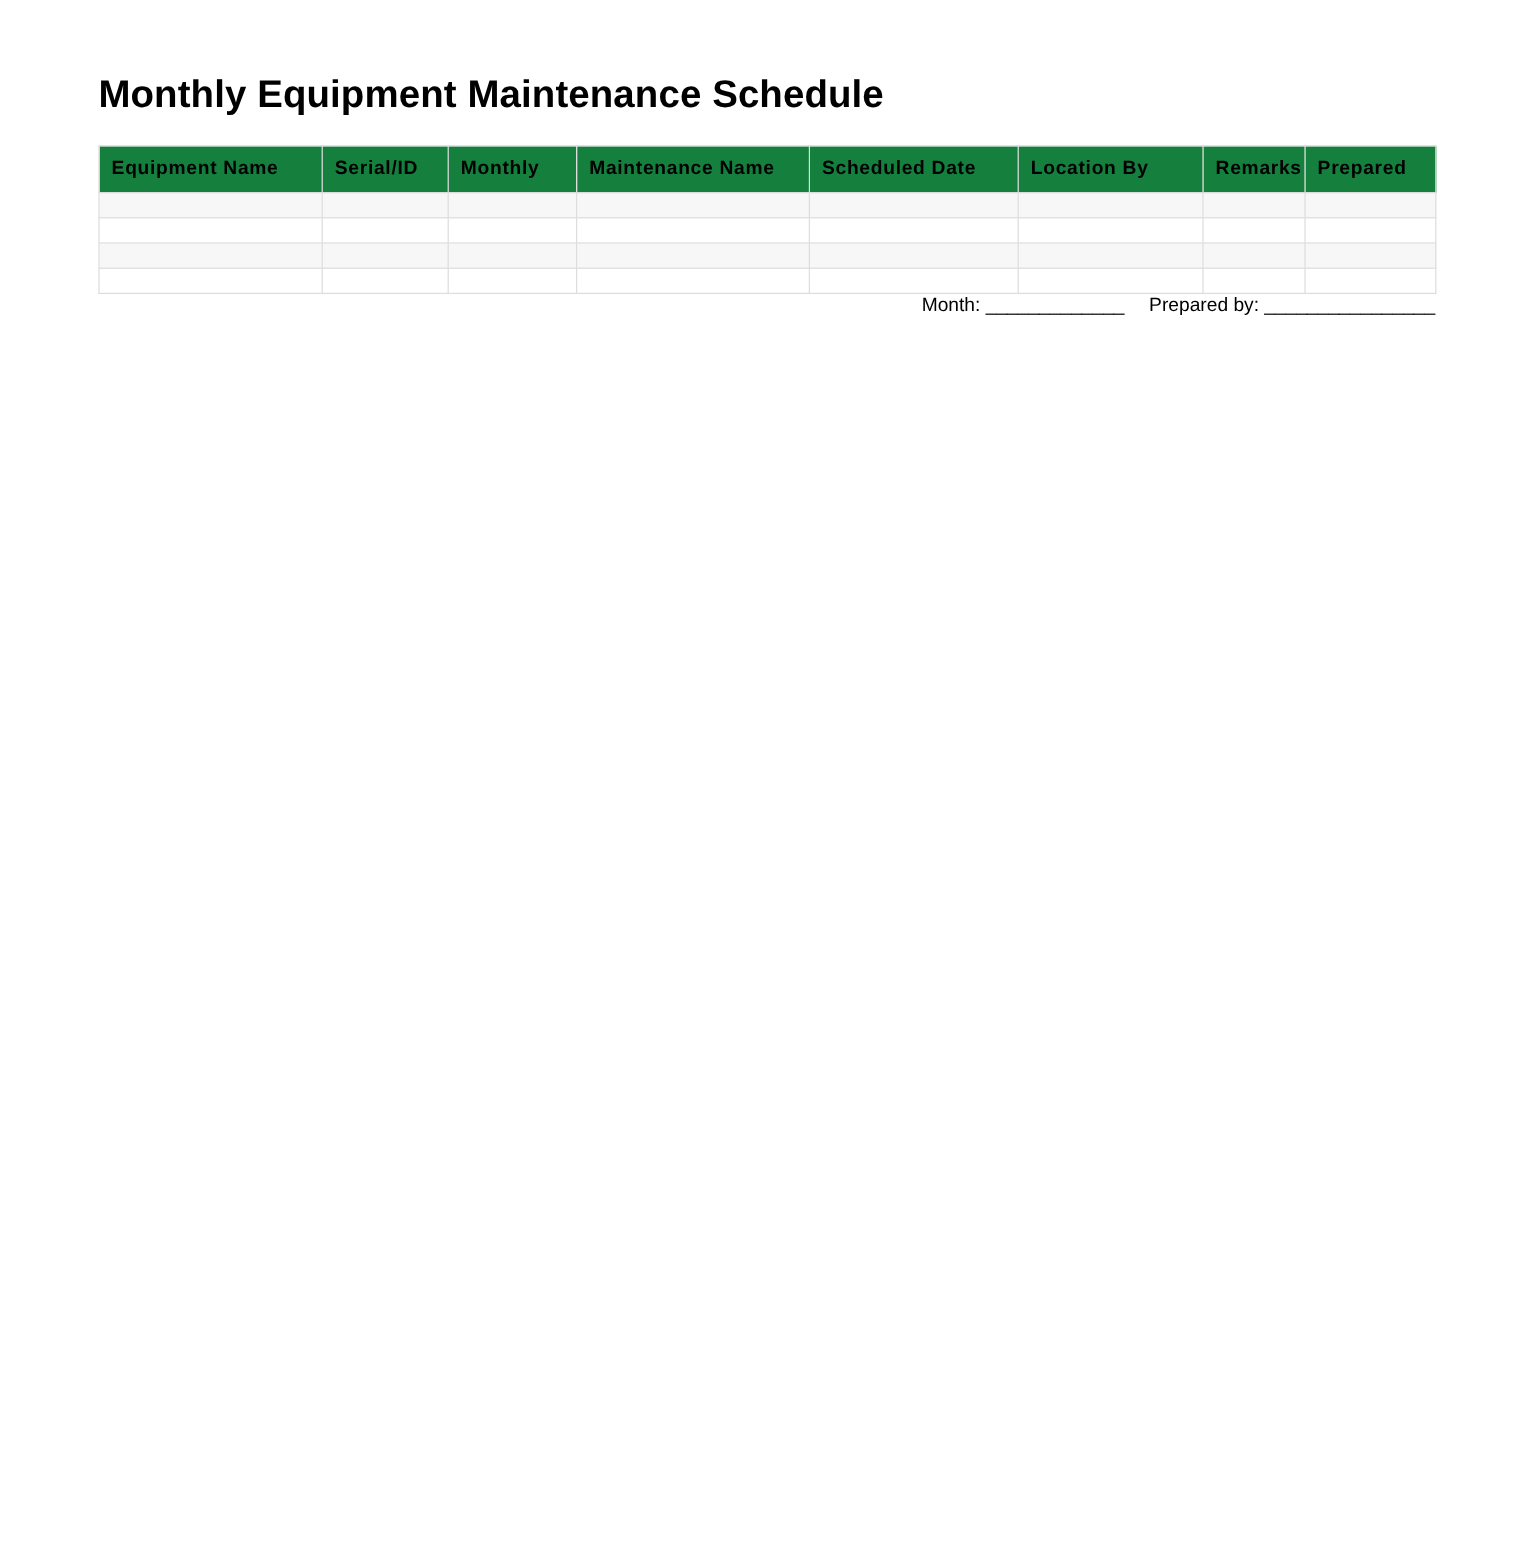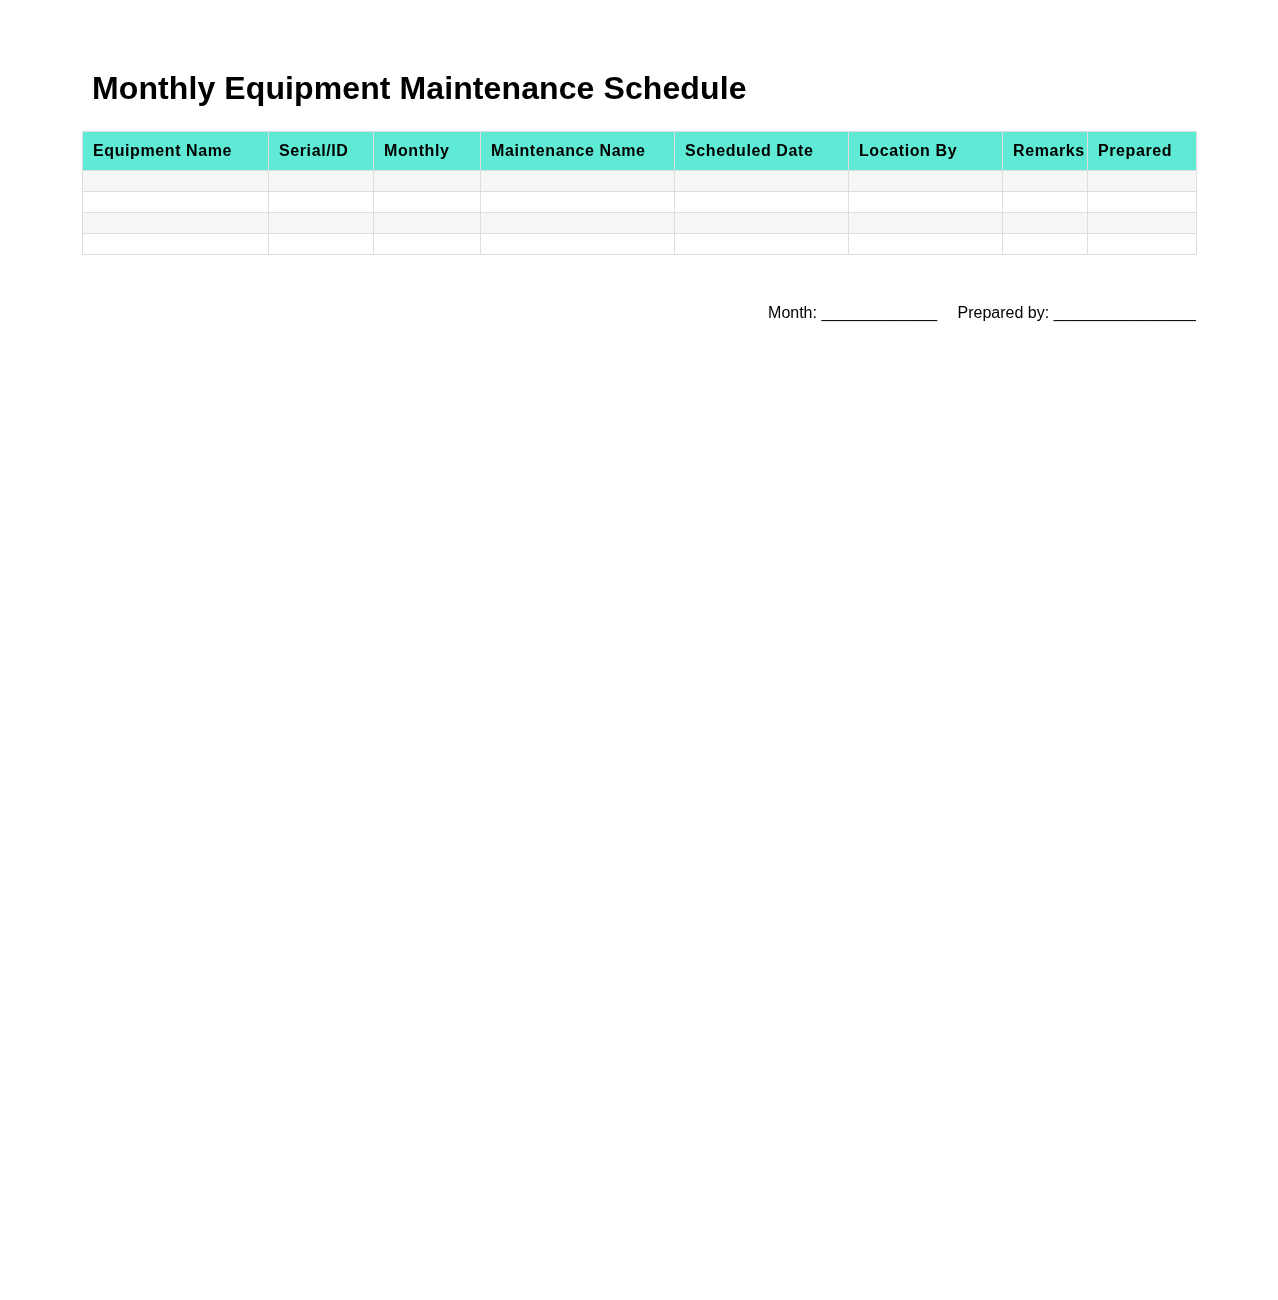--- a/index.html
+++ b/index.html
@@ -4,37 +4,37 @@
   <style>
     html, body { margin: 0; padding: 0; background: #ffffff; }
     body {
       width: 1278px; height: 1300px;
       font-family: "Liberation Sans", sans-serif;
       color: #000;
       position: relative;
     }
     .page { position: absolute; left: 82px; top: 56px; width: 1114px; }
     h1 {
-      margin: 10px; font-size: 32px; font-weight: bold;
+      margin: 0; font-size: 32px; font-weight: bold;
       line-height: 44px; letter-spacing: 0.1px;
     }
     table {
       margin-top: 21px; width: 1114px; border-collapse: collapse;
       table-layout: fixed;
     }
     th, td { border: 1px solid #dddddd; padding: 0 10px; }
     th {
       text-align: left; font-size: 16px; font-weight: bold;
-      height: 38px; letter-spacing: 0.6px; background: #5eead4;
+      height: 38px; letter-spacing: 0.6px; background: #15803d;
     }
     td { height: 20px; }
     tbody tr:nth-child(odd) td { background: #f7f7f7; }
     tbody tr:nth-child(even) td { background: #ffffff; }
     .footer {
-      margin-top: 48px; text-align: right; font-size: 16px;
+      text-align: right; font-size: 16px;
       line-height: 20px; padding-right: 0;
     }
     .footer .field { display: inline-block; }
     .footer .field + .field { margin-left: 16px; }
   </style>
 </head>
 <body>
 
 <div class="page">
   <h1>Monthly Equipment Maintenance Schedule</h1>

